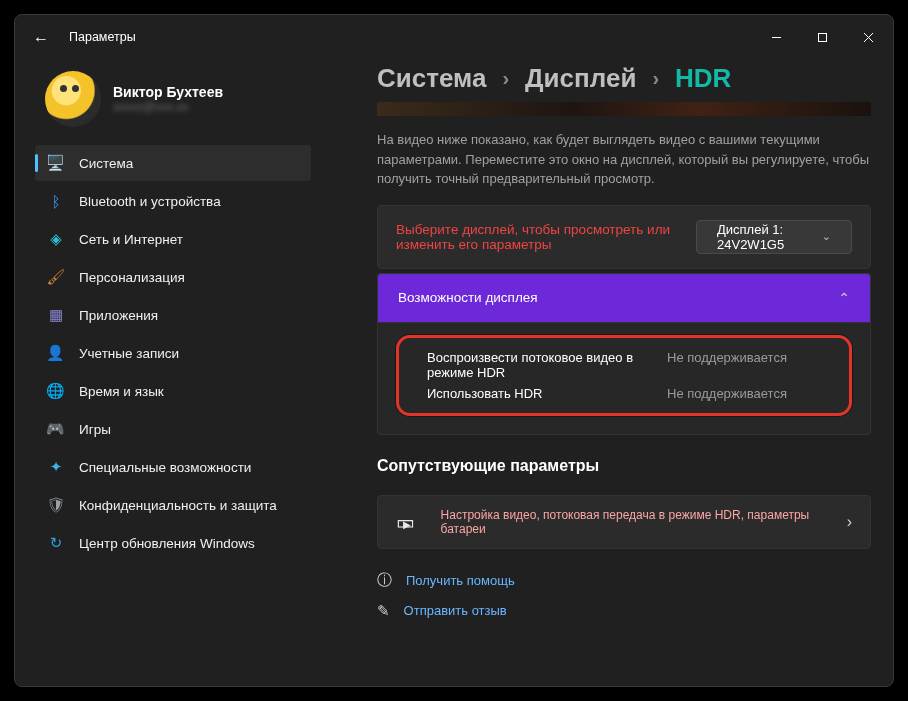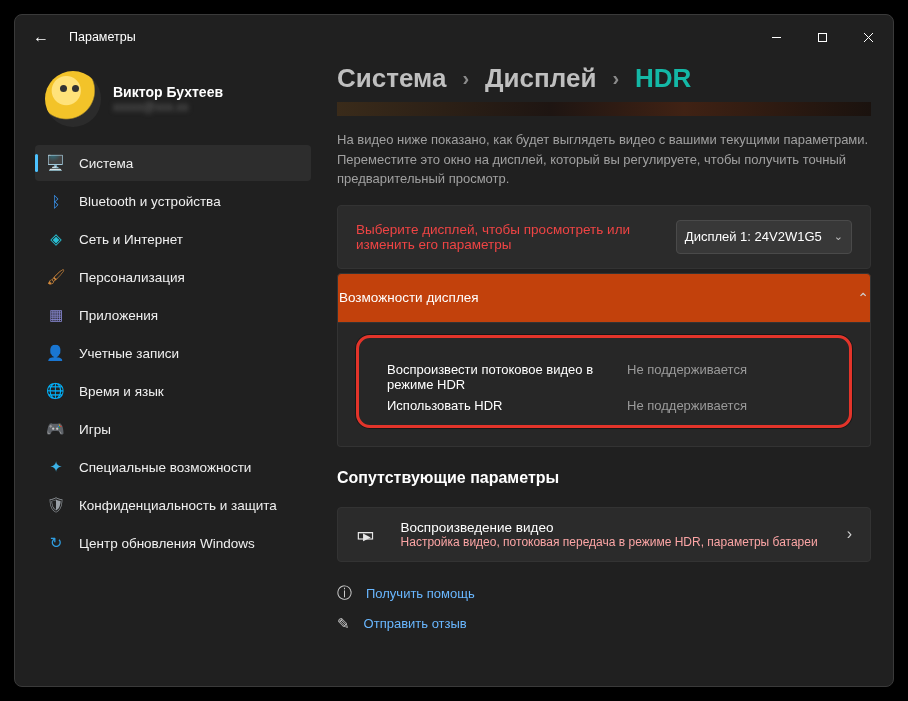--- a/index.html
+++ b/index.html
@@ -10,21 +10,21 @@
     border: 1px solid #3a3a3a;
   }
   
   .titlebar { height: 44px; display: flex; align-items: center; justify-content: space-between; padding: 0 2px 0 18px; }
   .titlebar-left { display: flex; align-items: center; gap: 20px; font-size: 12.5px; color: #fff;}
   .back-arrow { font-size: 16px; color:#fff; cursor:pointer;}
   .win-btns { display:flex; }
   .win-btn { width: 46px; height: 32px; display:flex; align-items:center; justify-content:center; font-size:12px; color:#fff; cursor:pointer;}
   .win-btn svg { stroke:#fff; }
   
-  .body { display:flex; height: calc(100% - 44px); }
+  .body { display:flex; height: calc(100% - 44px); gap: 40px; }
   .sidebar { width: 300px; padding: 12px 4px 0 20px; }
   .profile { display:flex; align-items:center; gap:12px; margin-bottom:18px; padding-left:10px;}
   .avatar { width:56px; height:56px; border-radius:50%; background: radial-gradient(circle at 38% 35%, #ffe27a 0 28%, #f3c329 30% 55%, #2b2b2b 58% 100%); position:relative; overflow:hidden;}
   .avatar::after{content:"";position:absolute;left:15px;top:14px;width:7px;height:7px;border-radius:50%;background:#333;box-shadow:12px 0 #333;}
   .profile-name { font-size:14px; font-weight:600; }
   .profile-mail { font-size:12px; color:#6a6a6a; filter: blur(2.5px); }
   .search { position:relative; margin: 0 8px 18px 4px;}
   .search input {
     width:100%; height:34px; background:#2d2d2d; border:none; border-bottom:1px solid #8a8a8a;
     border-radius:4px; padding:0 36px 0 12px; color:#fff; font-size:13px;
@@ -47,33 +47,33 @@
   .breadcrumb .sep{color:#8a8a8a; font-size:20px;}
   .preview-strip{height:14px;background:linear-gradient(90deg,#3a2b1a,#1e1512 40%,#402214 65%,#1a120e);margin-bottom:14px;}
   .desc { font-size:13px; color:#a0a0a0; line-height:1.5; margin-bottom:16px;}
   .panel {
     background:#2b2b2b; border:1px solid #333; border-radius:4px; padding:14px 18px;
     display:flex; align-items:center; justify-content:space-between; margin-bottom:4px;
   }
   .panel-text{font-size:13.5px; color:#ef4444; max-width:300px;}
   .dropdown {
     background:#383838; border:1px solid #4a4a4a; border-radius:4px; height:34px;
-    display:flex; align-items:center; gap:12px; padding:0 8px; font-size:13px; cursor:pointer;
+    display:flex; align-items:center; gap:12px; padding:0 20px; font-size:13px; cursor:pointer;
   }
   .dropdown .chev{color:#bfbfbf;font-size:11px;}
   .expander-head {
-    background:#c2410c; border:1px solid #333; border-radius:4px 4px 0 0; padding:16px 1px;
+    background:#6d28d9; border:1px solid #333; border-radius:4px 4px 0 0; padding:16px 20px;
     display:flex; align-items:center; justify-content:space-between; font-size:13.5px; cursor:pointer;
   }
   .expander-body {
     background:#272727; border:1px solid #333; border-top:none; border-radius:0 0 4px 4px;
     padding:12px 18px 18px 18px; margin-bottom:22px;
   }
   .highlight-box {
-    border:3px solid #e3342a; border-radius:14px; padding:24px 28px 12px 28px;
+    border:3px solid #e3342a; border-radius:14px; padding:12px 28px 12px 28px;
     display:grid; grid-template-columns: 230px 1fr; row-gap:6px; column-gap:10px;
     font-size:13px; box-shadow: 0 0 0 1px rgba(0,0,0,.4);
   }
   .highlight-box .lbl{color:#fff;}
   .highlight-box .val{color:#9a9a9a;}
   .section-title{font-size:16px;font-weight:600;margin-bottom:20px;}
   .card {
     background:#2b2b2b; border:1px solid #333; border-radius:4px; padding:12px 18px;
     display:flex; align-items:center; gap:18px; margin-bottom:22px; cursor:pointer;
   }
@@ -202,21 +202,20 @@
           <div class="val">Не поддерживается</div>
           <div class="lbl">Использовать HDR</div>
           <div class="val">Не поддерживается</div>
         </div>
       </div>
 
       <div class="section-title">Сопутствующие параметры</div>
       <div class="card">
         <div class="card-ico">▭<span style="font-size:10px;position:relative;left:-12px;top:-1px;">▶</span></div>
         <div class="card-body">
-          <div class="card-title">Воспроизведение видео</div>
           <div class="card-sub">Настройка видео, потоковая передача в режиме HDR, параметры батареи</div>
         </div>
         <div class="card-chev">›</div>
       </div>
 
       <div class="footlinks">
         <div class="footlink">
           <span class="fico">ⓘ</span>
           <span>Получить помощь</span>
         </div>

